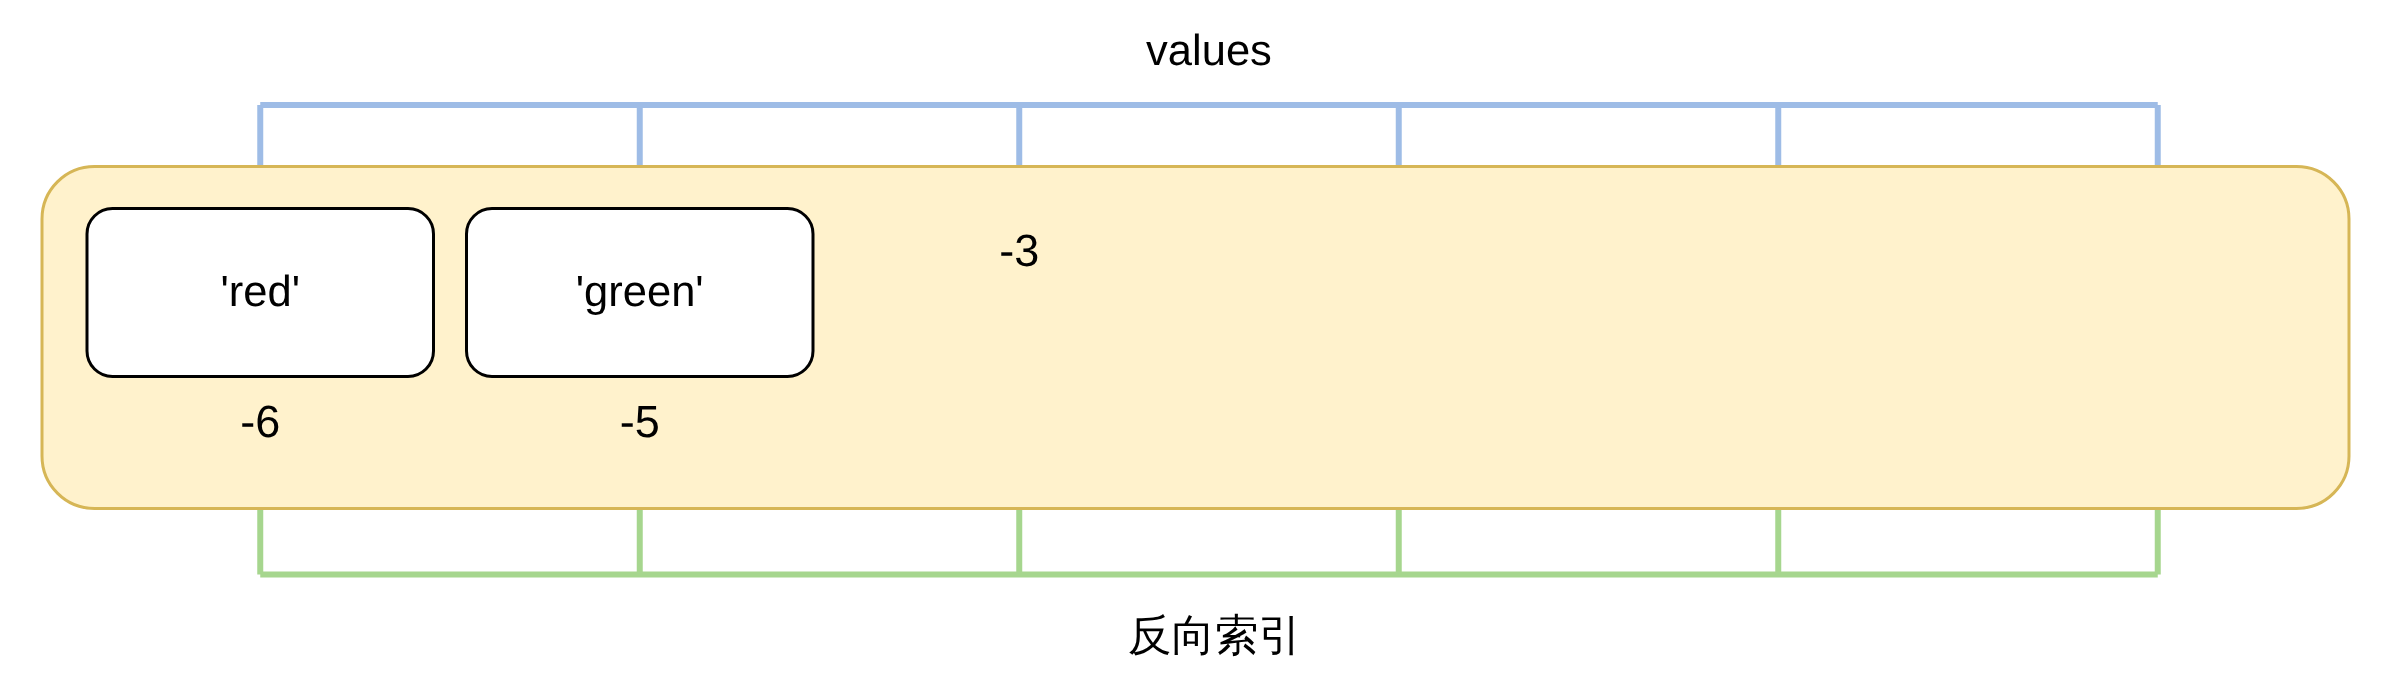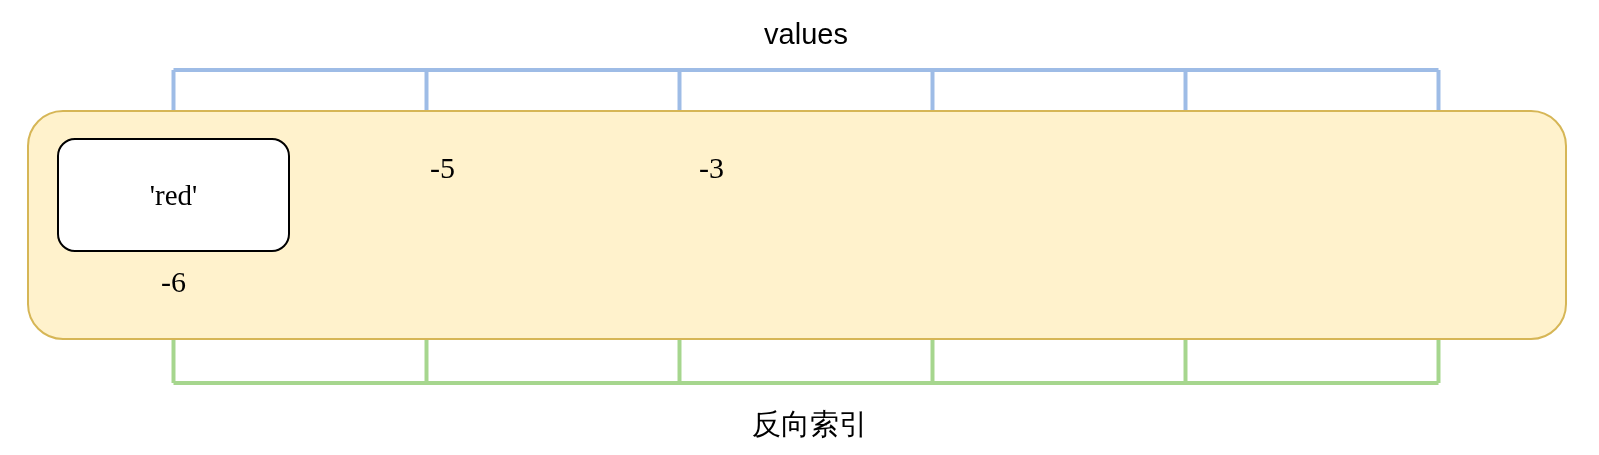--- a/index.html
+++ b/index.html
@@ -45,22 +45,21 @@
     background: #FFF2CC;
     border: 2px solid #D6B656;
     border-radius: 36px;
     box-sizing: border-box;
   }
   .cells {
     position: absolute;
     left: 28px;
     top: 26px;
     display: flex;
-    gap: 36px;
-    font-family: Liberation Serif, serif;
+    gap: 20px;
   }
   .cell-group {
     width: 233px;
     display: flex;
     flex-direction: column;
     align-items: center;
   }
   .value-box {
     width: 233px;
     height: 114px;
@@ -132,20 +131,23 @@
     <div class="cells">
 
       <div class="cell-group">
         <div class="value-box">
           <span>'red'</span>
         </div>
         <div class="index-label">-6</div>
       </div>
 
       <div class="cell-group">
+        <div class="value-box">
+          <span>'green'</span>
+        </div>
         <div class="index-label">-5</div>
       </div>
 
 
       <div class="cell-group">
         <div class="index-label">-3</div>
       </div>
 
 
 

